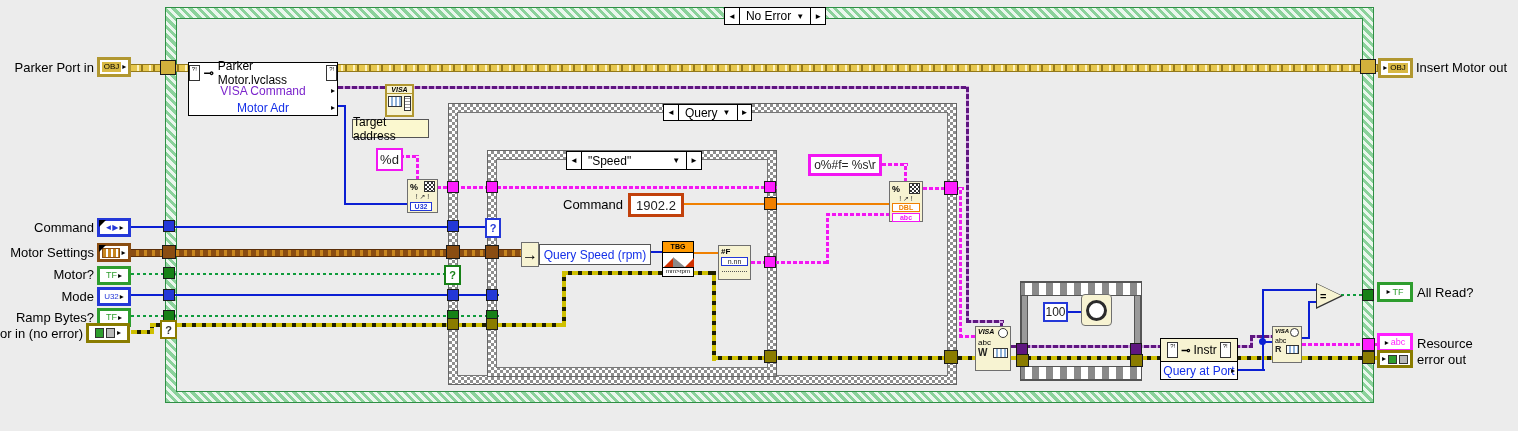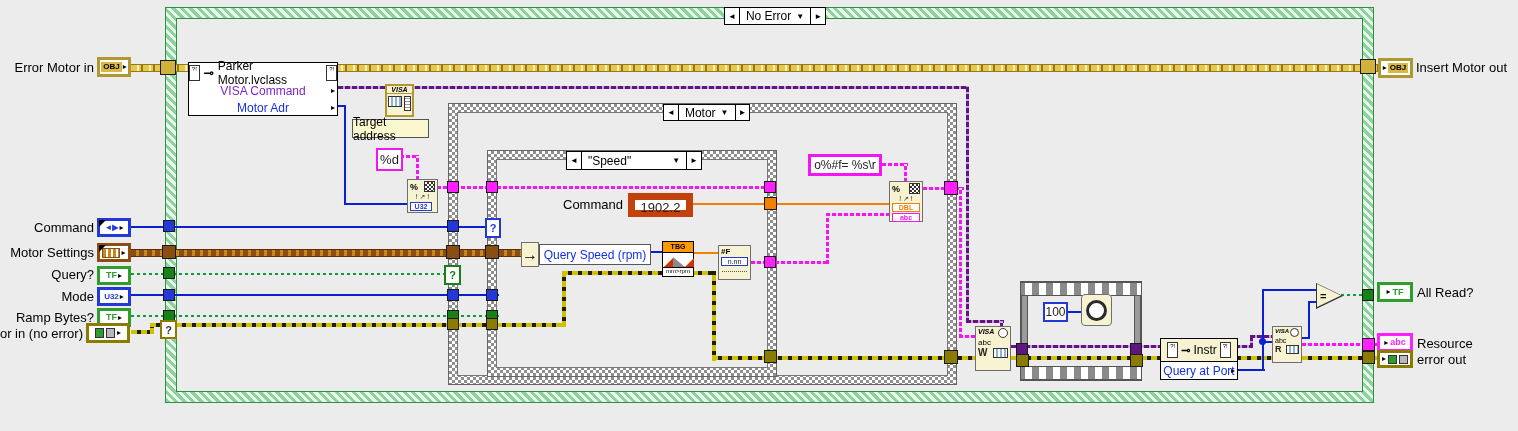--- a/index.html
+++ b/index.html
@@ -32,21 +32,21 @@
   .ve{width:4px;background:repeating-linear-gradient(0deg,#cfc000 0 6px,#1f1f00 6px 10px)}
   .hbr{height:6px;background:repeating-linear-gradient(90deg,#8a4d12 0 5px,#c8861f 5px 8px);border-top:1px solid #5a2e08;border-bottom:1px solid #5a2e08}
   .hgold{height:6px;background:repeating-linear-gradient(90deg,#e7c84f 0 6px,#fdf2c0 6px 8px,#e7c84f 8px 10px,#93791b 10px 12px);border-top:1px solid #93791b;border-bottom:1px solid #93791b}
   
   .tun{position:absolute;border:1px solid #1a1a1a;box-sizing:border-box}
   .tblue{background:#2438d8}.tgreen{background:#178117}.tolive{background:#8a7c00}
   .tbrown{background:#8a4d12}.tmag{background:#ff1fff}.tgold{background:#d2b13c}.torange{background:#f08000}
   .qsel{position:absolute;background:#fff;display:flex;align-items:center;justify-content:center;font-weight:bold;font-size:11px;box-sizing:border-box}
   
   .term{position:absolute;background:#fff;display:flex;align-items:center;justify-content:center;gap:1px;box-sizing:border-box}
-  .chip{font-weight:bold;line-height:1}
+  .chip{font-weight:normal;line-height:1}
   .corner{position:absolute;left:-1px;top:-1px;width:0;height:0;border-top:7px solid #000;border-right:7px solid transparent}
   .tarrow{font-size:8px;color:#000;line-height:1}
   
   .nbox{position:absolute;background:#f7f3d2;border:1px solid #6f6f6f;box-sizing:border-box}
   .wbox{position:absolute;background:#fff;border:1px solid #444;box-sizing:border-box}
   .prow{display:flex;align-items:center;justify-content:center;position:relative;font-size:12px;box-sizing:border-box}
   .rarrow{position:absolute;right:2px;font-size:8px;color:#000}
   .flag{width:9px;height:14px;border:1px solid #333;background:#fff;font-size:6px;line-height:7px;text-align:center;color:#000;overflow:hidden}
   .mini-check{width:9px;height:9px;background:repeating-conic-gradient(#333 0% 25%,#fff 0% 50%) 0 0/4px 4px;border:1px solid #333}
   .conn{width:13px;height:8px;border:1px solid #333;background:repeating-linear-gradient(90deg,#fff 0 2px,#8fb2d9 2px 4px)}
@@ -185,55 +185,55 @@
     <span class="btn">◄</span>
     <span class="mid">
         <span>No Error</span>
         <span class="dd">▼</span>
       </span>
     <span class="btn">►</span>
   </div>
   <div class="csel" style="left:663px;top:104px;height:17px">
     <span class="btn">◄</span>
     <span class="mid">
-        <span>Motor</span>
+        <span>Query</span>
         <span class="dd">▼</span>
       </span>
     <span class="btn">►</span>
   </div>
   <div class="csel" style="left:566px;top:151px;width:136px;height:19px">
     <span class="btn">◄</span>
     <span class="mid" style="justify-content:space-between">
         <span>"Speed"</span>
         <span class="dd">▼</span>
       </span>
     <span class="btn">►</span>
   </div>
 
-  <div class="lbl" style="right:1424px;top:60px">Error Motor in</div>
+  <div class="lbl" style="right:1424px;top:60px">Parker Port in</div>
   <div class="term" style="left:97px;top:57px;width:34px;height:20px;border:3px solid #b19730">
     <span class="chip" style="background:#d9b944;color:#000;font-size:8px;padding:1px 2px">OBJ</span>
     <span class="tarrow">▸</span>
   </div>
 
   <div class="lbl" style="right:1424px;top:220px">Command</div>
   <div class="term" style="left:97px;top:218px;width:34px;height:19px;border:3px solid #2438d8">
     <span class="corner"></span>
     <span class="chip" style="color:#2438d8;font-size:8px">◄▶</span>
     <span class="tarrow">▸</span>
   </div>
 
   <div class="lbl" style="right:1424px;top:245px">Motor Settings</div>
   <div class="term" style="left:97px;top:243px;width:34px;height:19px;border:3px solid #8a4d12">
     <span class="corner"></span>
     <span style="display:inline-block;width:16px;height:8px;background:repeating-linear-gradient(90deg,#c8861f 0 3px,#fff 3px 5px);border:1px solid #8a4d12"></span>
     <span class="tarrow">▸</span>
   </div>
 
-  <div class="lbl" style="right:1424px;top:267px">Query?</div>
+  <div class="lbl" style="right:1424px;top:267px">Motor?</div>
   <div class="term" style="left:97px;top:266px;width:34px;height:19px;border:3px solid #2e9d2e">
     <span class="chip" style="color:#2e9d2e;font-size:9px">TF</span>
     <span class="tarrow">▸</span>
   </div>
 
   <div class="lbl" style="right:1424px;top:289px">Mode</div>
   <div class="term" style="left:97px;top:287px;width:34px;height:19px;border:3px solid #2438d8">
     <span class="chip" style="color:#2438d8;font-size:8px">U32</span>
     <span class="tarrow">▸</span>
   </div>
@@ -311,21 +311,21 @@
   <div class="nbox" style="left:407px;top:179px;width:31px;height:34px">
     <div style="display:flex;justify-content:space-between;align-items:center;padding:1px 2px">
       <span style="font-size:9px;font-weight:bold">%</span>
       <span class="mini-check"></span>
     </div>
     <div style="font-size:7px;text-align:center;color:#333">! ↗ !</div>
     <div style="margin:1px 2px;width:20px;border:1px solid #2438d8;color:#2438d8;font-size:7px;font-weight:bold;text-align:center;background:#fff">U32</div>
   </div>
 
   <div class="lbl" style="left:563px;top:197px">Command</div>
-  <div class="wbox" style="left:628px;top:193px;width:65px;height:24px;border:7px solid #c2410c;display:flex;justify-content:center;font-size:13px;color:#222">
+  <div class="wbox" style="left:628px;top:193px;width:56px;height:24px;border:3px solid #c2410c;display:flex;align-items:center;justify-content:center;font-size:13px;color:#222">
       <span>1902.2</span>
     </div>
 
   <div class="nbox" style="left:521px;top:242px;width:18px;height:25px;display:flex;align-items:center;justify-content:center;font-weight:bold">
       <span>→</span>
     </div>
   <div class="wbox" style="left:539px;top:244px;width:112px;height:21px;display:flex;align-items:center;justify-content:center;font-size:12px;color:#1530e8;border:1px solid #555">
       <span>Query Speed (rpm)</span>
     </div>
 

